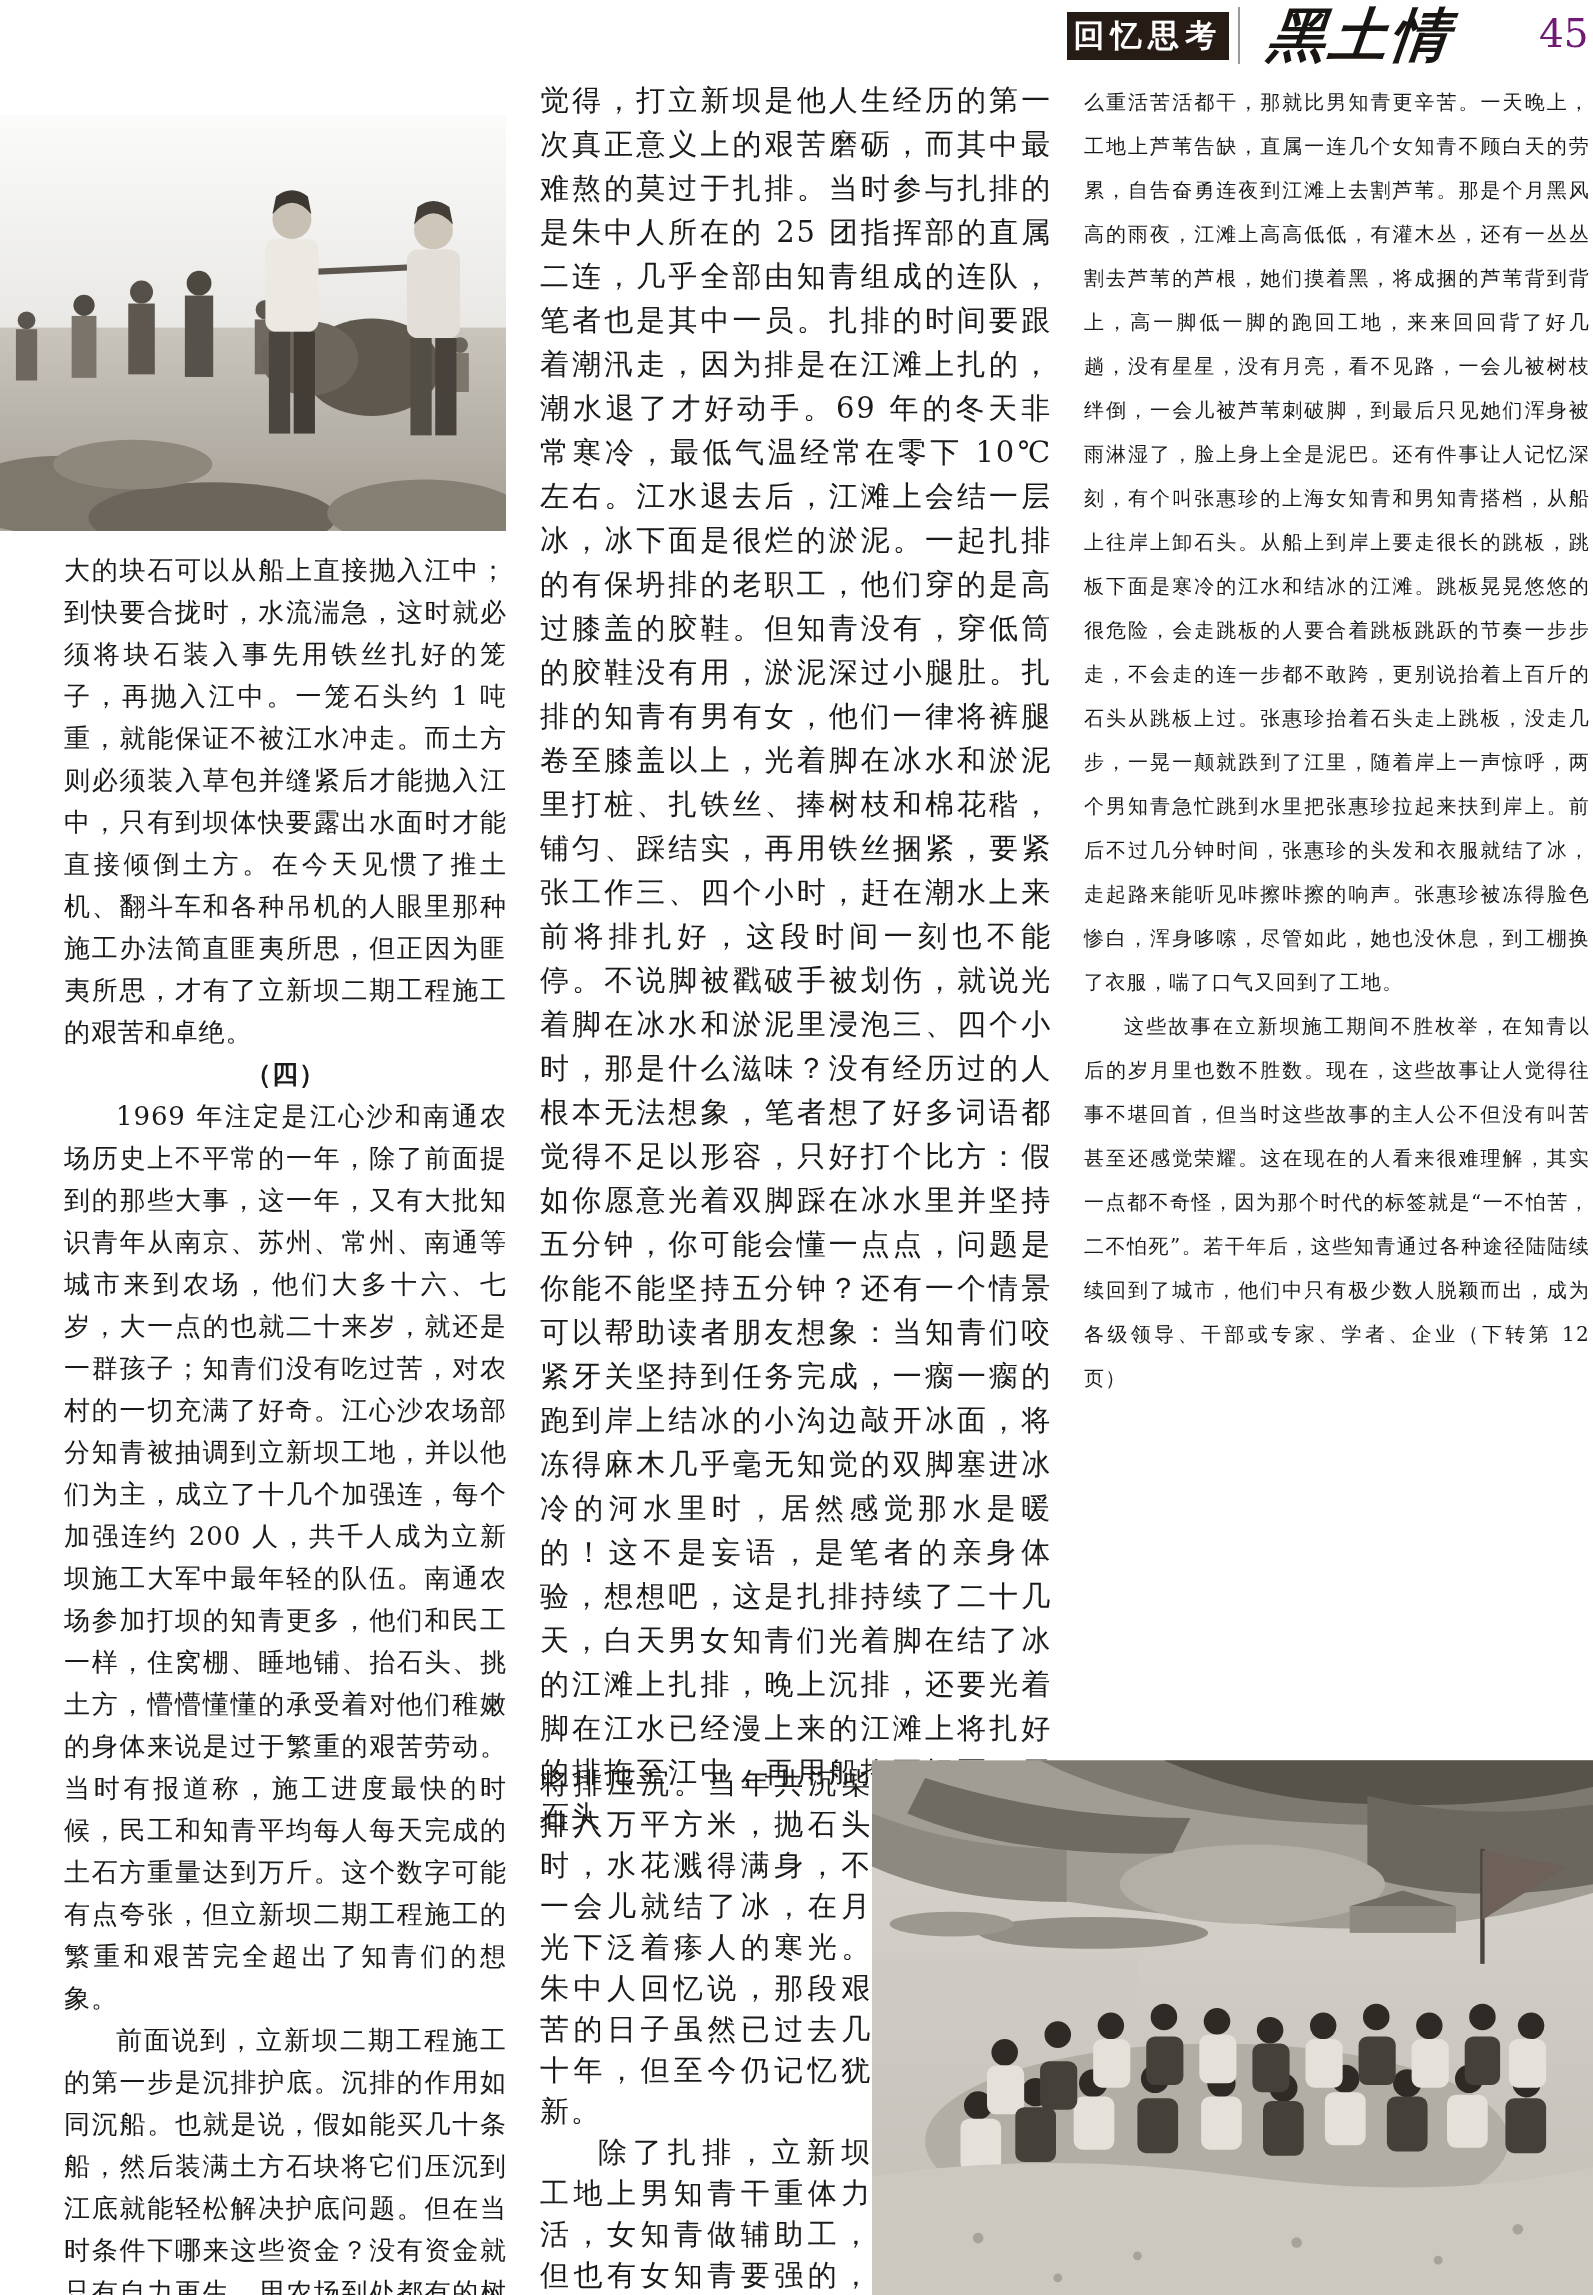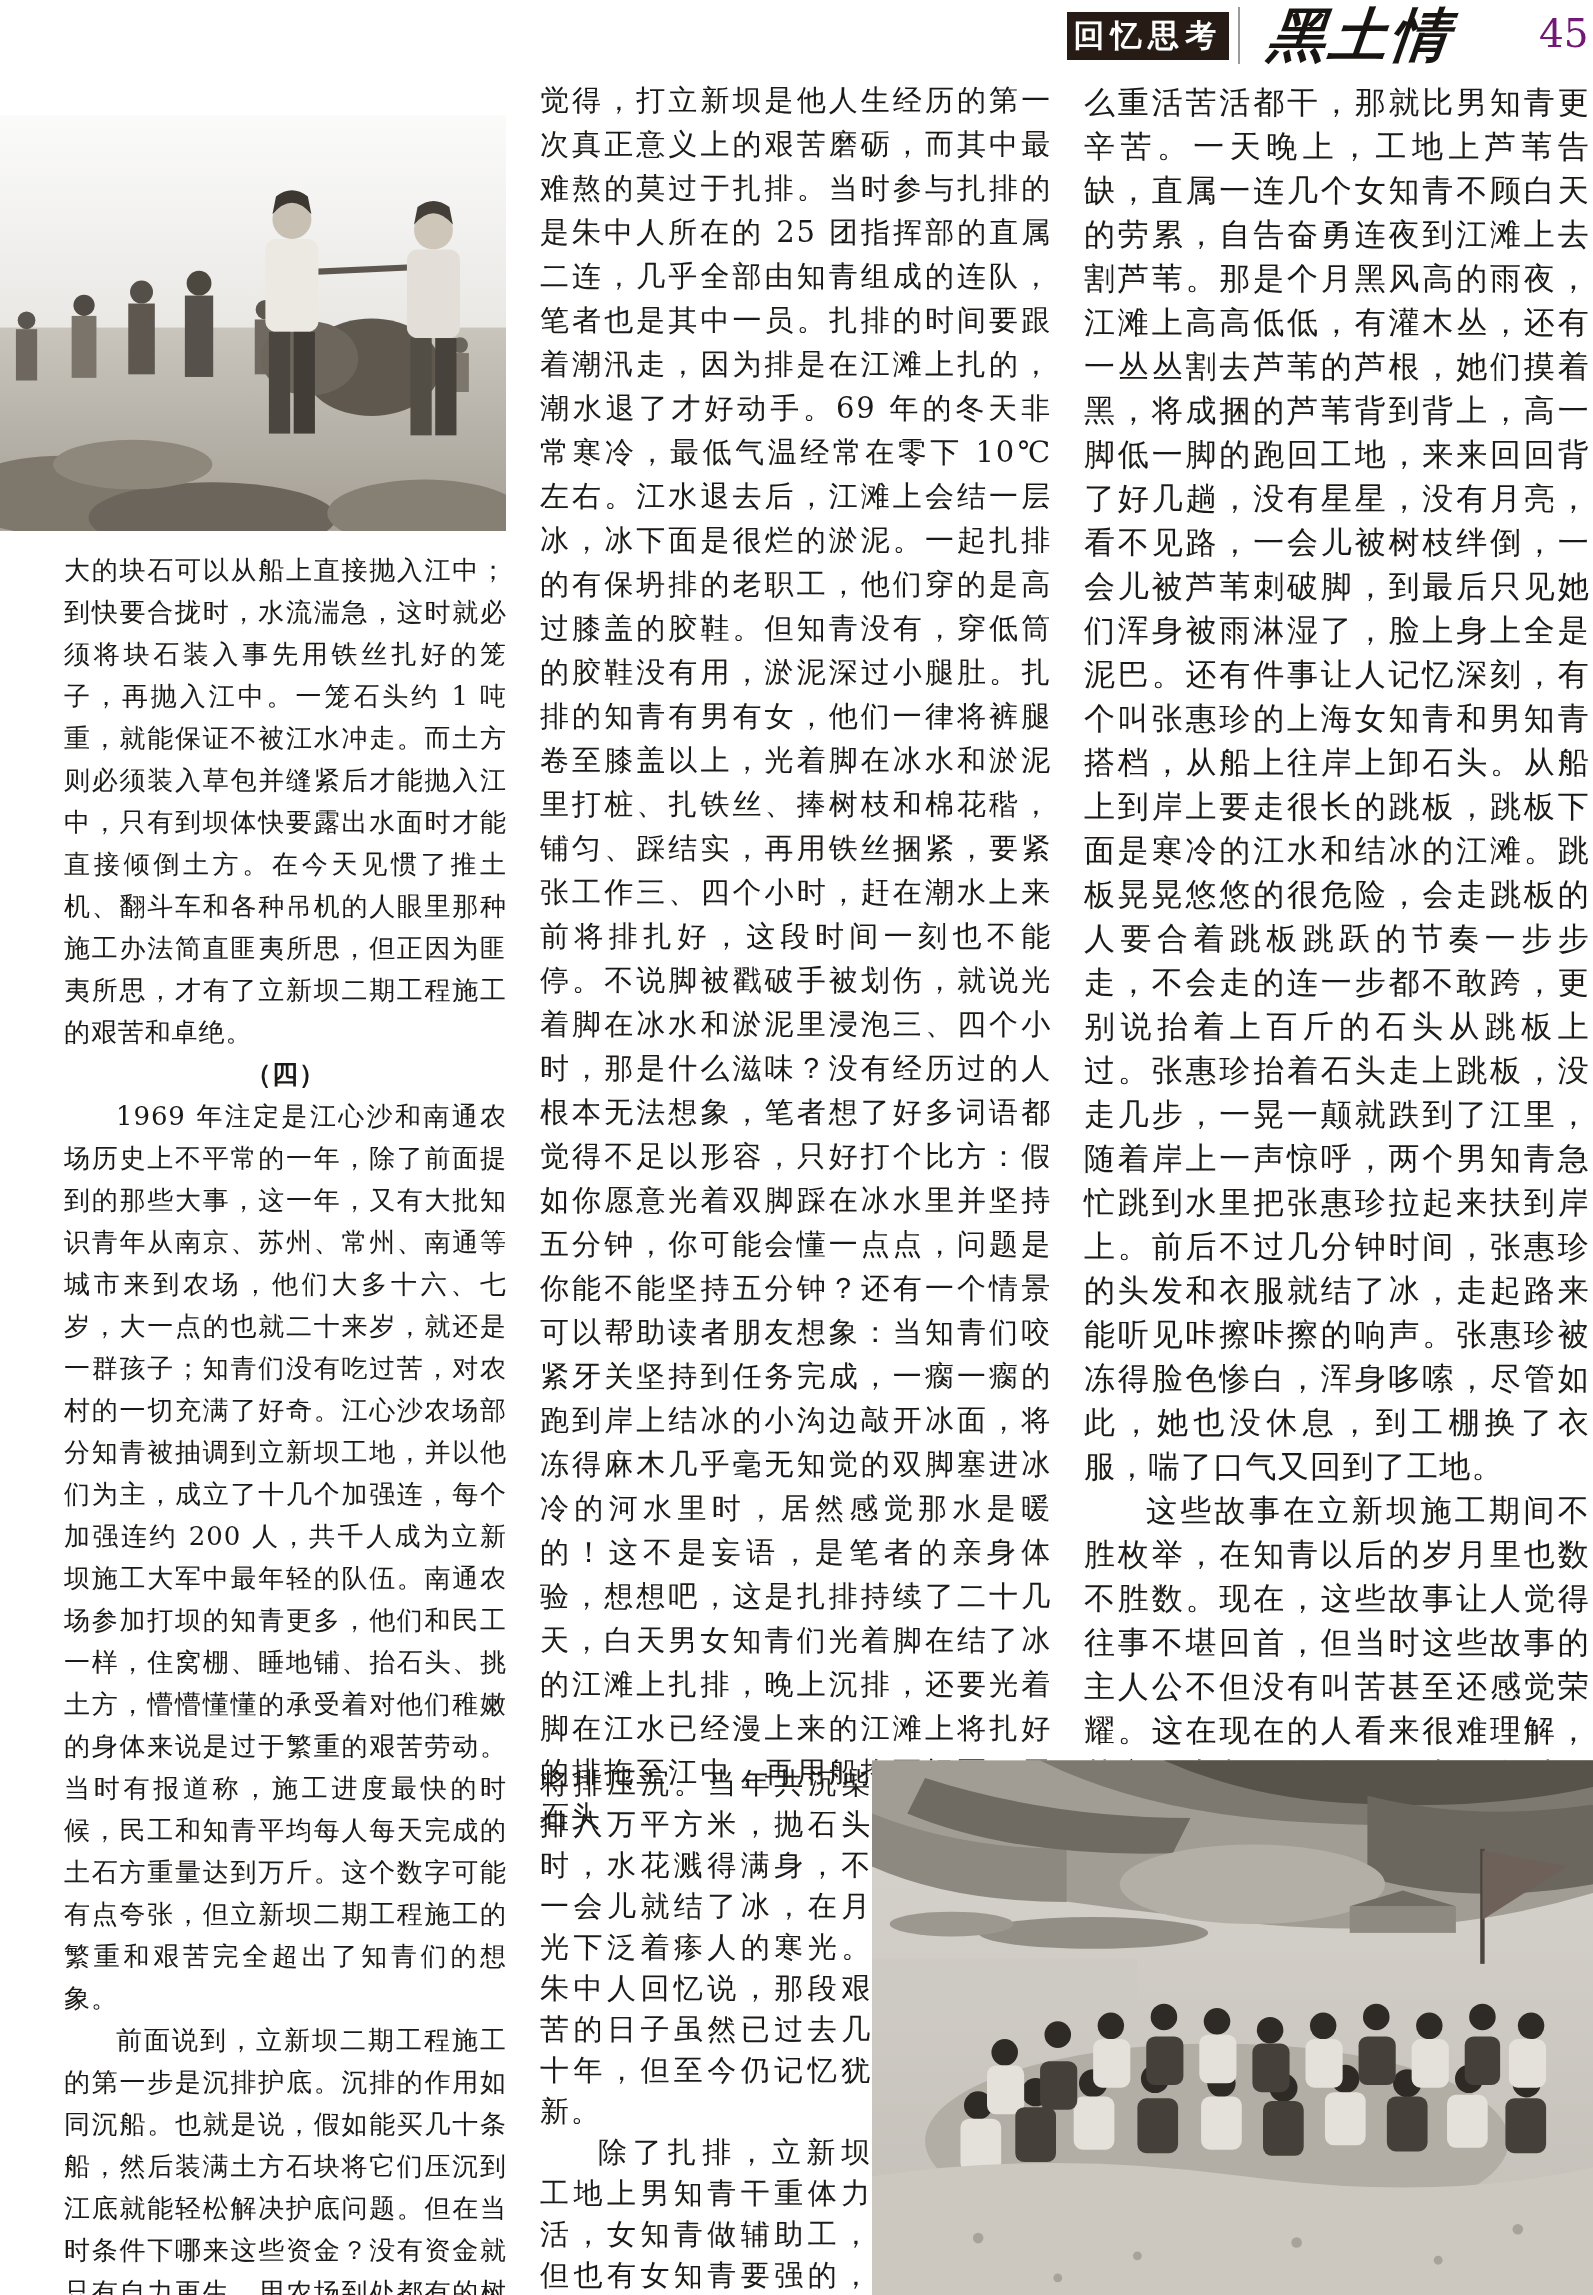--- a/index.html
+++ b/index.html
@@ -46,21 +46,21 @@
   .col-mid-wide{
     left:540px;top:78px;width:512px;height:1682px;
     font-size:29px;line-height:44px;letter-spacing:1.8px;
   }
   .col-mid-narrow{
     left:540px;top:1763px;width:332px;height:532px;
     font-size:29px;line-height:41px;letter-spacing:1.8px;
   }
   .col-right{
     left:1084px;top:80px;width:506px;height:1679px;
-    font-size:31px;line-height:44px;letter-spacing:1.3px;
+    font-size:20px;line-height:44px;letter-spacing:1.3px;
   }
   
   .photo{position:absolute;overflow:hidden;}
   .photo svg{display:block;}
   .photo-top-left{left:0;top:115px;width:506px;height:416px;}
   .photo-bottom-right{left:872px;top:1760px;width:721px;height:536px;}
 </style>
 </head>
 <body>
 

